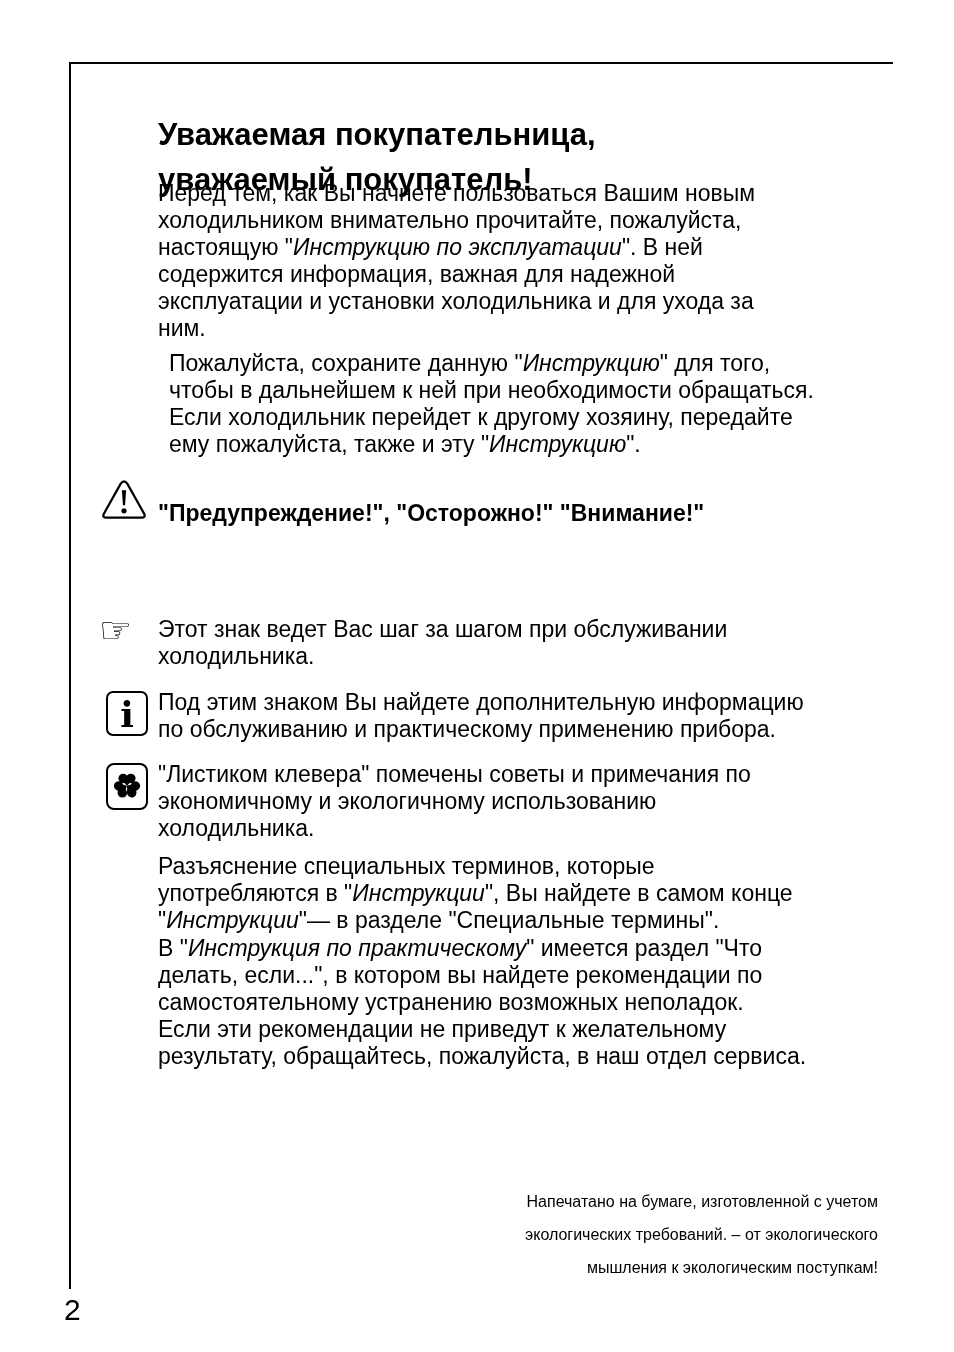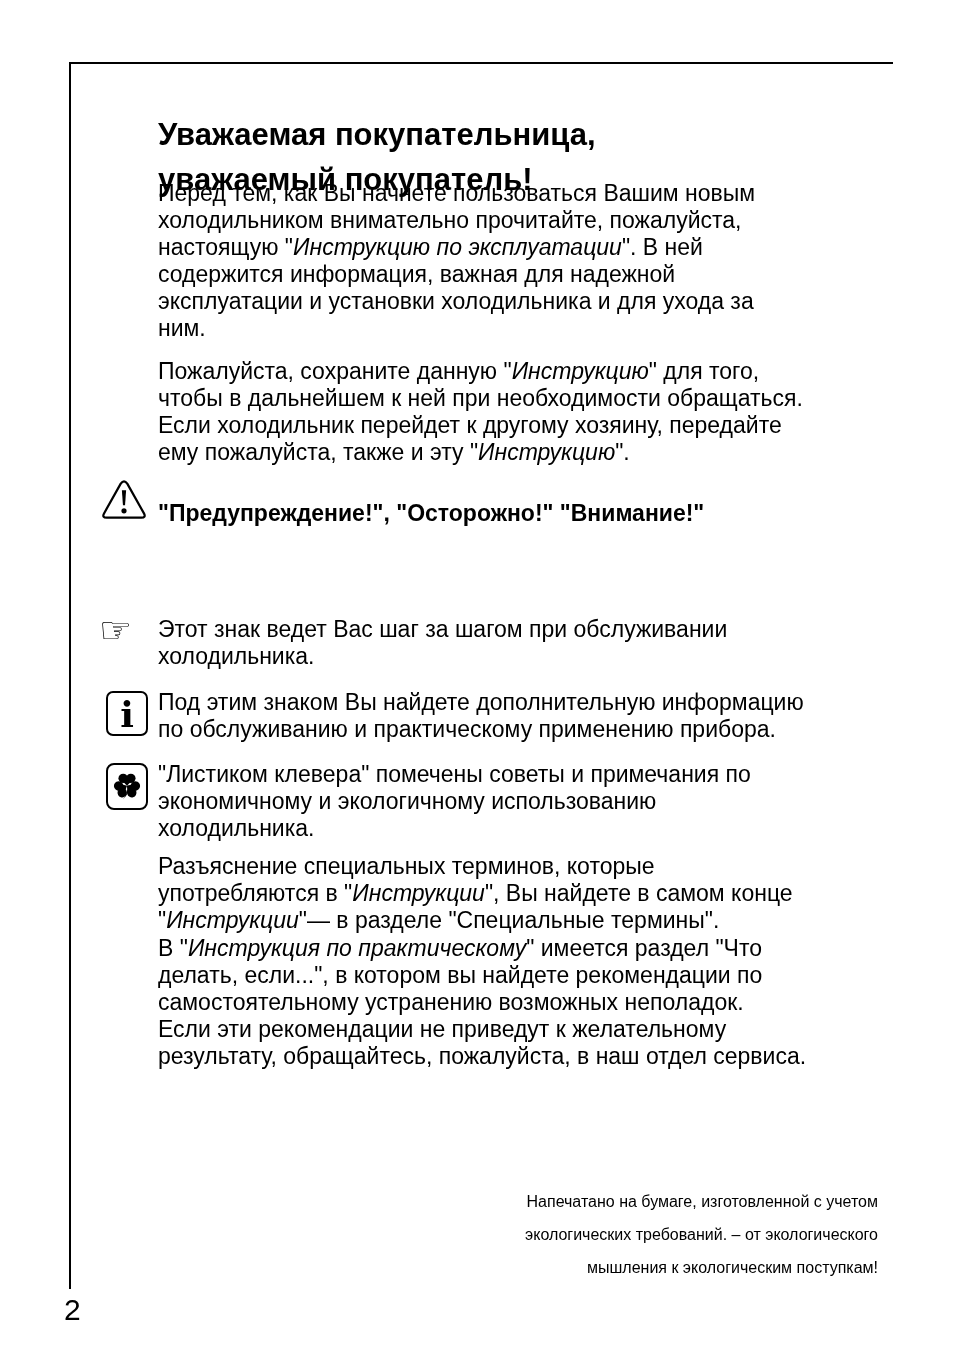--- a/index.html
+++ b/index.html
@@ -21,21 +21,21 @@
     white-space:pre-line;
   }
   .block{
     position:absolute;left:158px;
     font-size:23px;line-height:27px;
     white-space:pre-line;width:730px;
   }
   .block i{font-style:italic;}
   .bold-line{font-weight:700;}
   #intro{top:180px;}
-  #keep{top:358px;}
+  #keep{top:350px;margin-left:11px;}
   #warn-text{top:473px;}
   #steps-text{top:616px;}
   #info-text{top:689px;}
   #clover-text{top:761px;}
   #terms{top:853px;}
   #trouble{top:935px;}
   .icon-abs{position:absolute;}
   #warn-icon{left:100px;top:477px;}
   #hand-icon{
     left:99px;top:611px;

